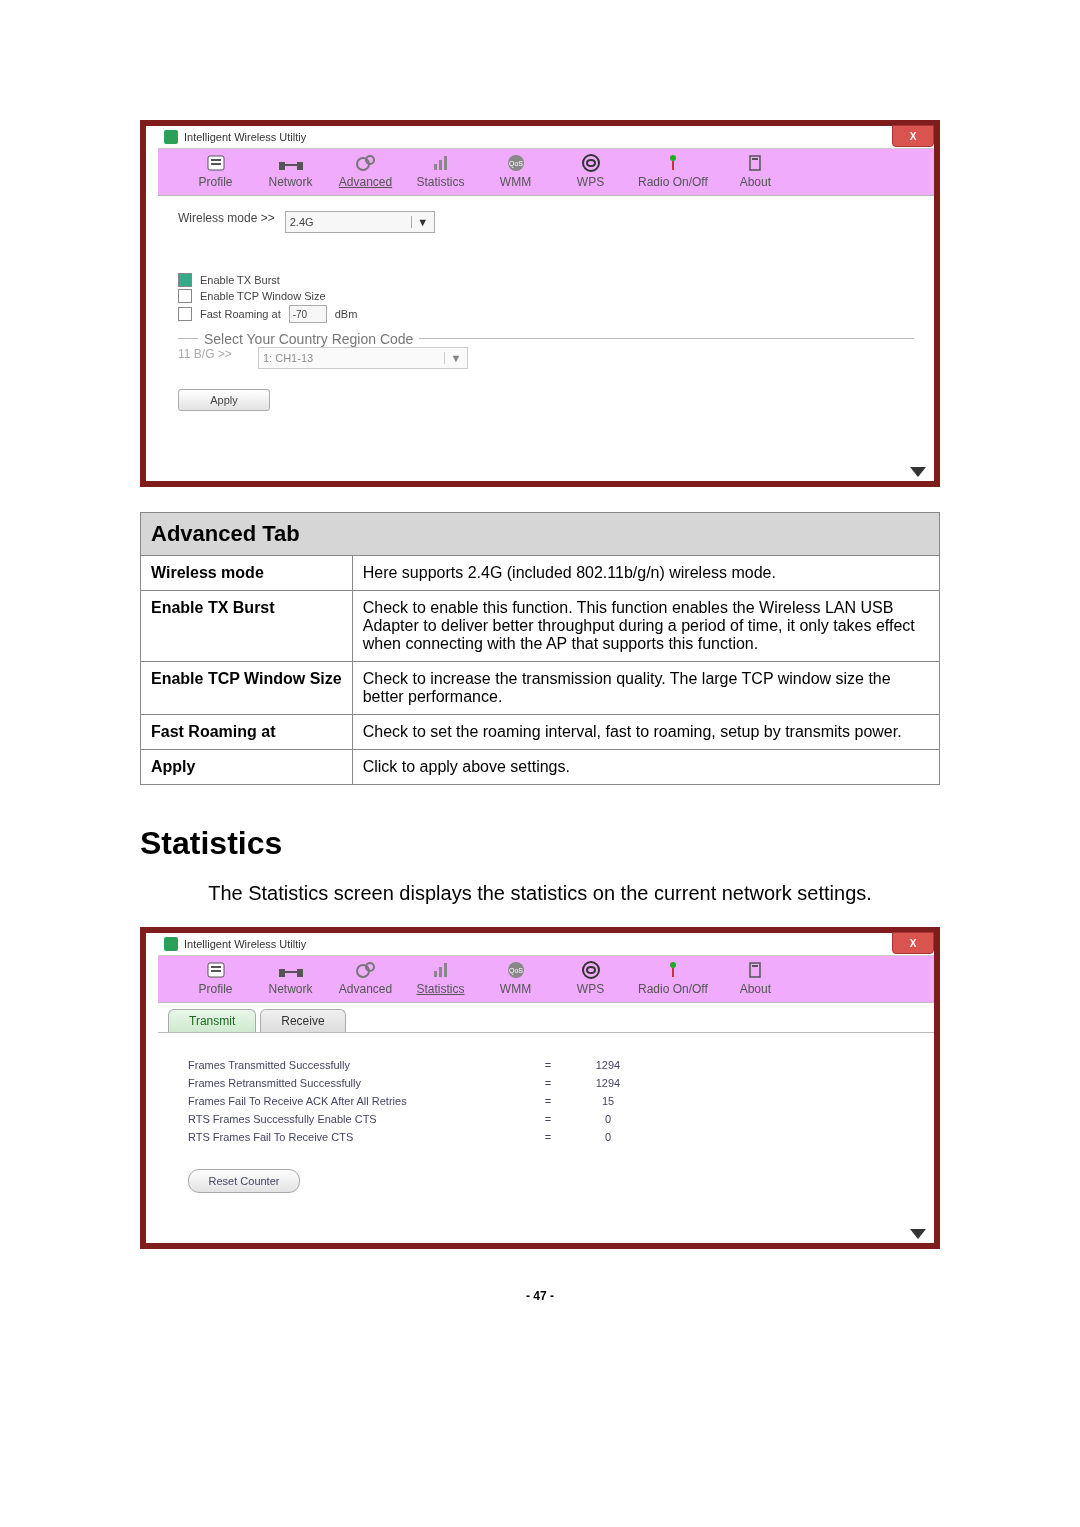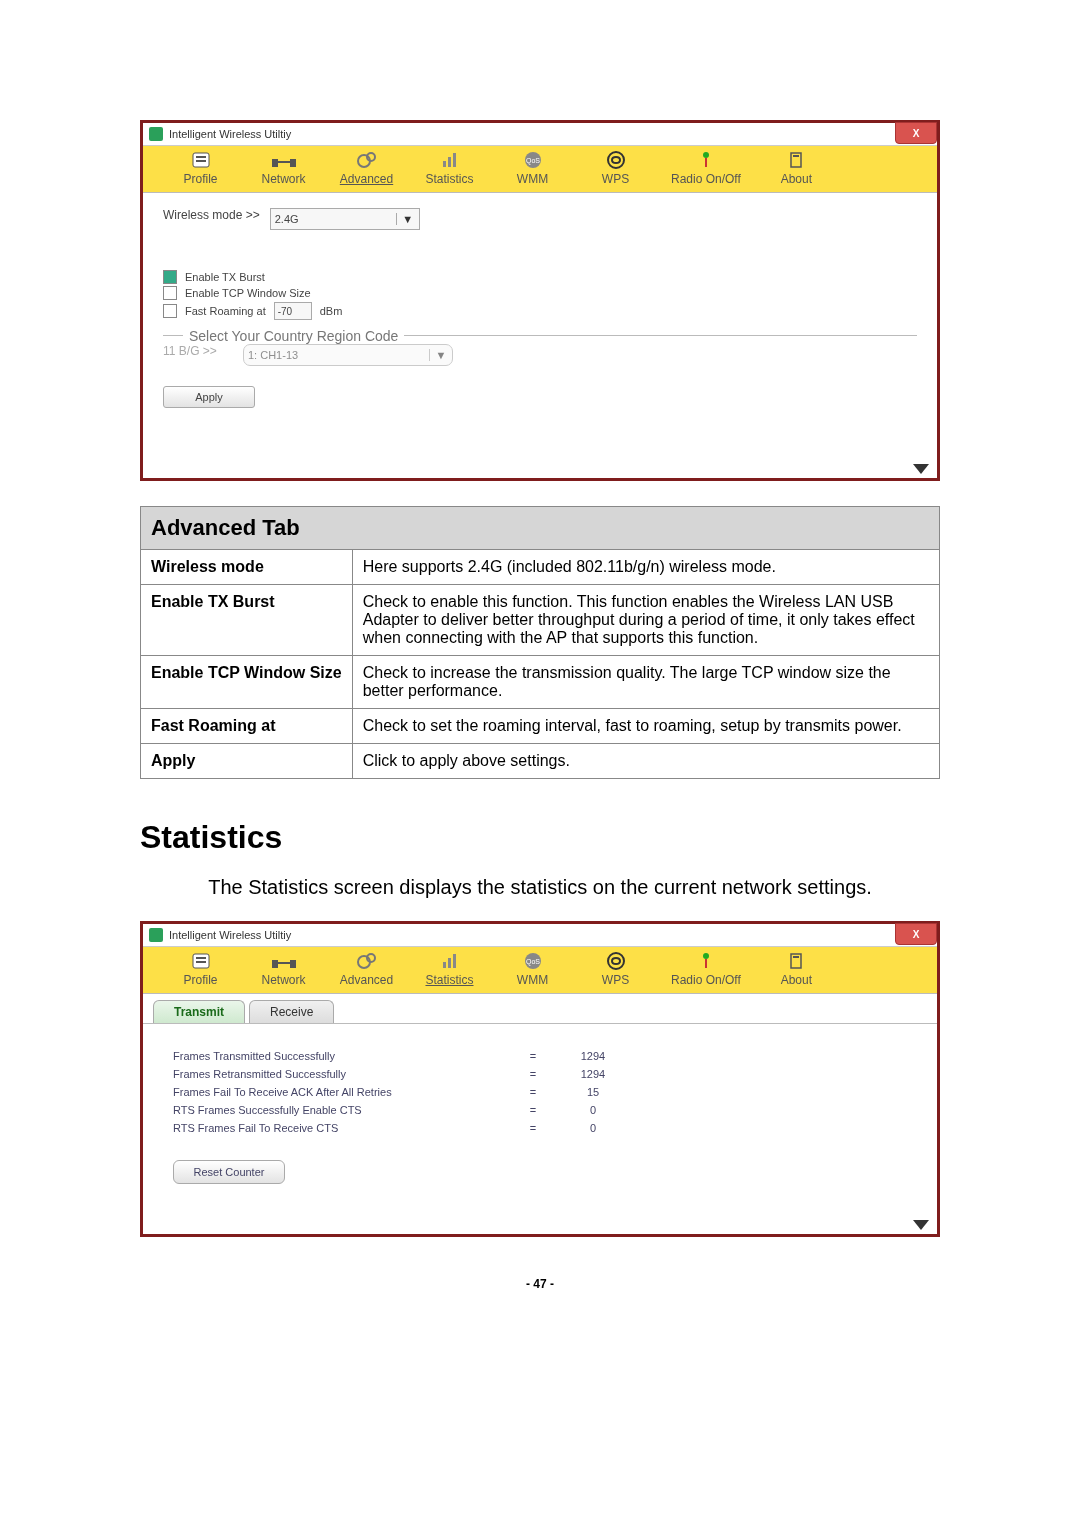--- a/index.html
+++ b/index.html
@@ -7,24 +7,25 @@
     padding: 0;
     font-family: Arial, sans-serif;
     background: #fff;
     width: 1080px;
   }
   .page {
     padding: 120px 140px 60px 140px;
   }
   
   .win {
-    border: 3px solid #7f1d1d;
+    border: 6px solid #7f1d1d;
     background: #fff;
     margin-bottom: 25px;
     position: relative;
+    padding-left: 12px;
   }
   .win-title {
     height: 22px;
     background: #fff;
     border-bottom: 1px solid #ccc;
     display: flex;
     align-items: center;
     padding: 0 6px;
     font-size: 11px;
     color: #333;
@@ -49,24 +50,24 @@
     color: #fff;
     font-size: 10px;
     display: flex;
     align-items: center;
     justify-content: center;
     font-weight: bold;
   }
 
   .toolbar {
     display: flex;
-    gap: 28px;
+    gap: 20px;
     padding: 4px 20px 6px 30px;
     border-bottom: 1px solid #bbb;
-    background:#fde047;
+    background:#f0abfc;
   }
   .toolbar .tbitem {
     display: flex;
     flex-direction: column;
     align-items: center;
     font-size: 12px;
     color: #555;
     min-width: 55px;
     cursor: pointer;
   }
@@ -172,41 +173,41 @@
     padding:4px 20px; font-size:12px;
     border:1px solid #aaa; border-bottom:none;
     background:linear-gradient(#f0f0f0,#ddd);
     border-radius:6px 6px 0 0;
     cursor:pointer;
     color:#333;
   }
   .tab.active {
     background:linear-gradient(#eaf6ea,#cfe9cf);
     color:#1a6a1a;
-    font-weight:bold;
+    font-weight:normal;
   }
   .statbody {
     padding:20px 30px;
     font-size:11px;
     color:#446;
     position:relative;
     min-height:170px;
   }
   .statrow {
     display:flex; align-items:center; margin:6px 0;
   }
   .statrow .lbl { width:340px; }
   .statrow .eq  { width:40px; text-align:center; }
   .statrow .val { width:80px; text-align:center; }
   .resetbtn {
     width:110px; height:22px;
     border:1px solid #aaa;
     background:linear-gradient(#fff,#e3e3e3);
     font-size:11px;
-    border-radius:6px;
+    border-radius:11px;
     display:flex; align-items:center; justify-content:center;
     cursor:pointer;
   }
   .pagenum {
     text-align:center; font-size:12px; font-weight:bold; margin-top:40px;
   }
 </style>
 </head>
 <body>
 
@@ -333,21 +334,21 @@
         <span>-70</span>
       </span>
       <span>dBm</span>
     </div>
 
     <div class="groupline">
       <span>Select Your Country Region Code</span>
     </div>
     <div class="row">
       <span style="color:#aaa;width:70px;">11 B/G &gt;&gt;</span>
-      <div class="sel" style="width:200px;opacity:.6;border-radius:7px;">
+      <div class="sel" style="width:200px;opacity:.6;">
         <span>1: CH1-13</span>
         <span class="arrow">▼</span>
       </div>
     </div>
 
     <div class="applybtn">
       <span>Apply</span>
     </div>
 
     <div class="footer-arrow"></div>

